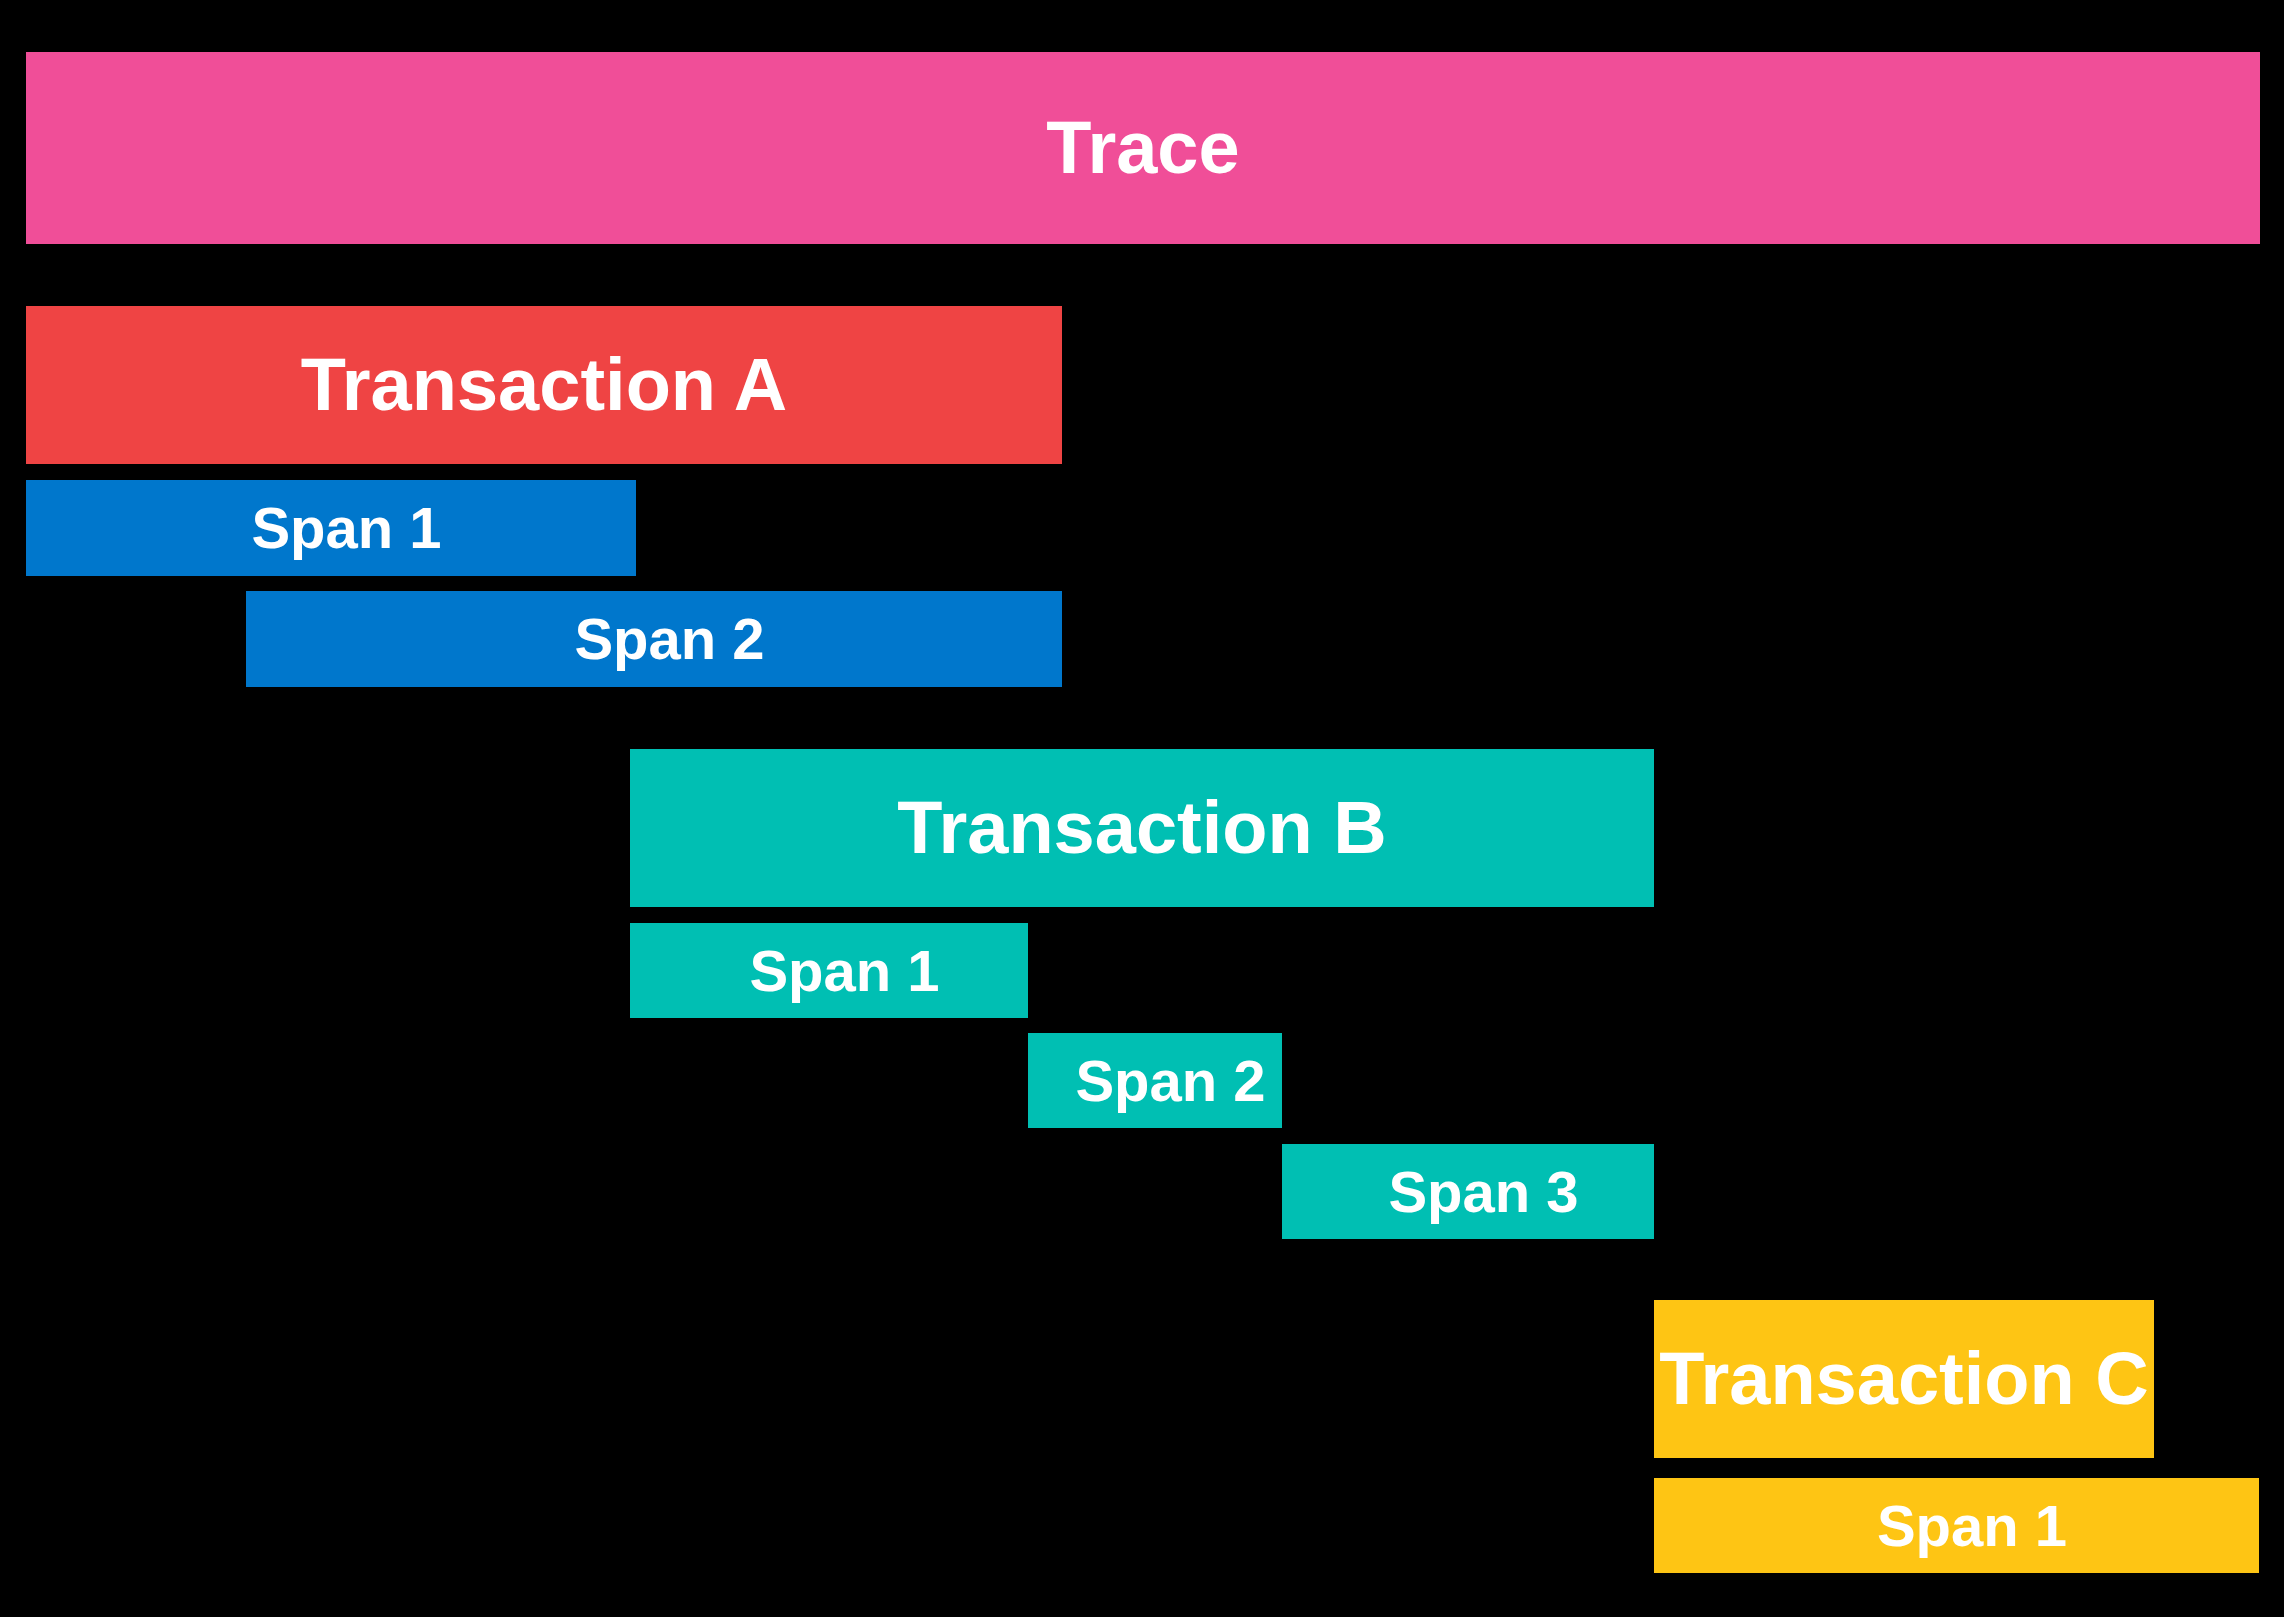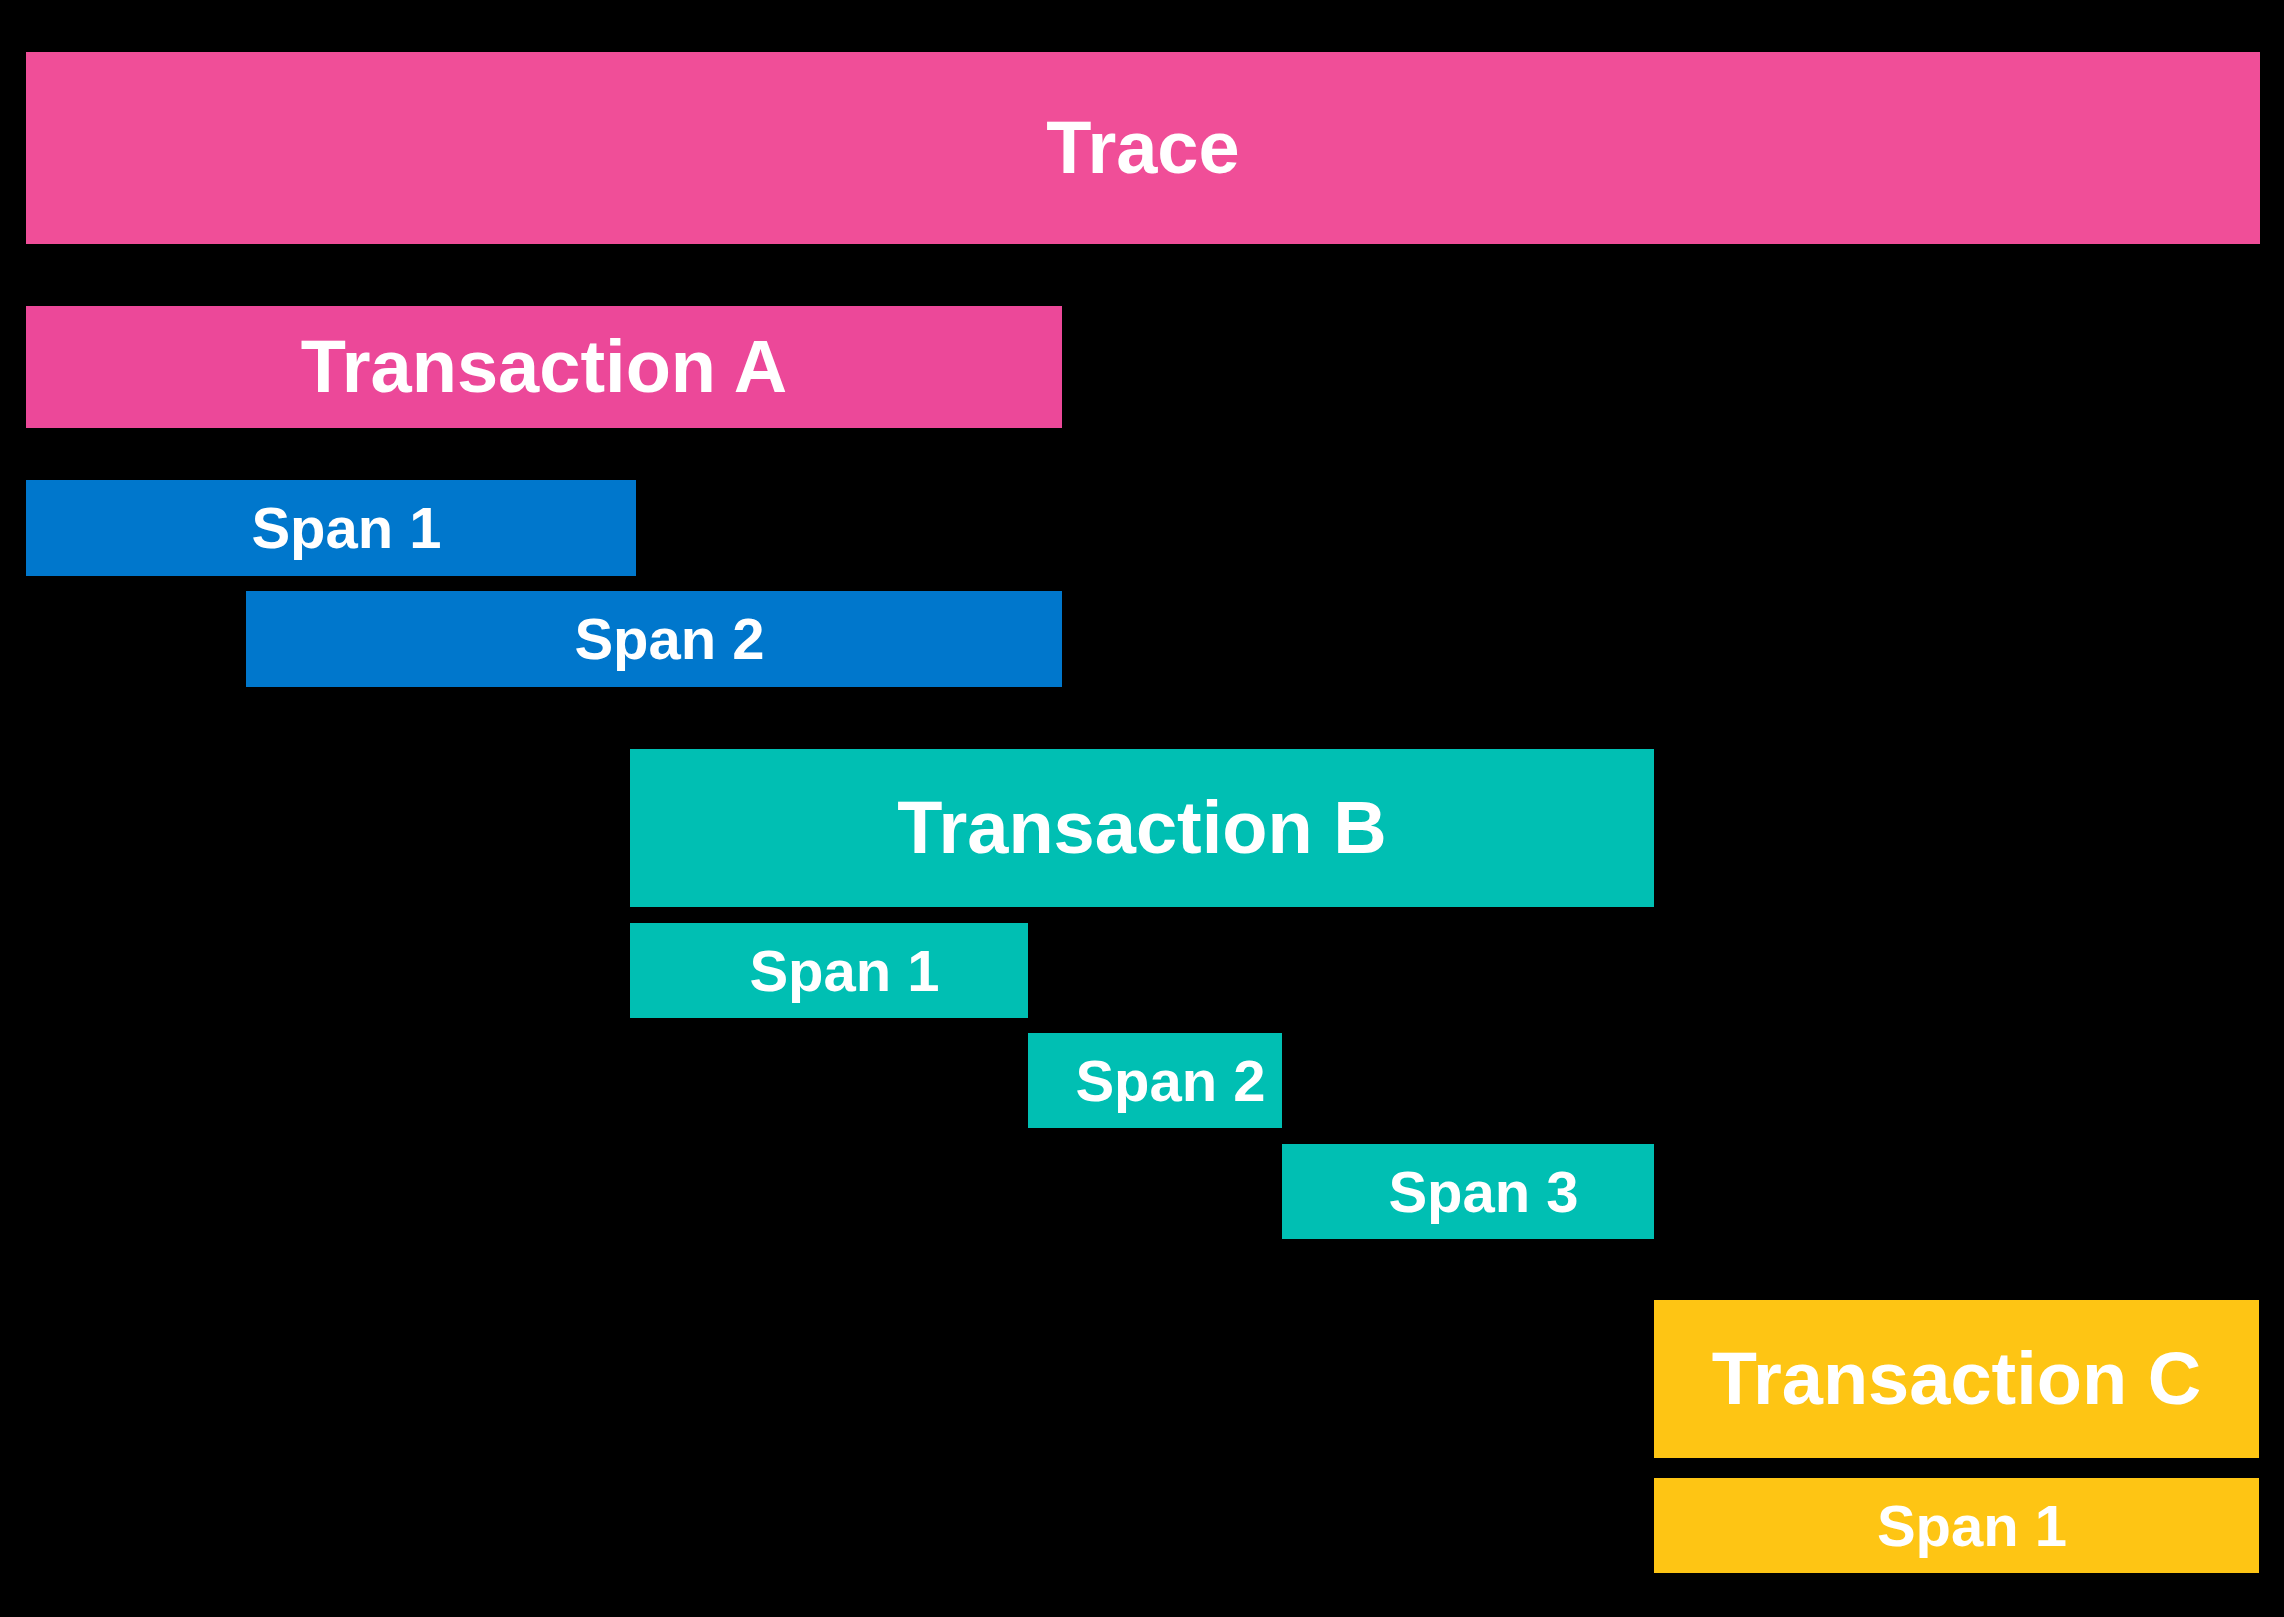--- a/index.html
+++ b/index.html
@@ -35,21 +35,21 @@
 </style>
 </head>
 <body>
 
 <div class="canvas" style="background: rgb(0, 0, 0); color: rgb(255, 255, 255);">
 
   <div class="bar bar--lg" style="left: 26px; top: 52px; width: 2234px; height: 192px; background: rgb(240, 78, 152);">
     <span class="bar-label">Trace</span>
   </div>
 
-  <div class="bar bar--lg" style="left: 26px; top: 306px; width: 1036px; height: 122px; background: #ec4899;">
+  <div class="bar bar--lg" style="left: 26px; top: 306px; width: 1036px; height: 158px; background: #ef4444;">
     <span class="bar-label">Transaction A</span>
   </div>
   <div class="bar bar--sm" style="left: 26px; top: 480px; width: 610px; height: 96px; background: rgb(0, 119, 204);">
     <span class="bar-label">Span 1</span>
   </div>
   <div class="bar bar--sm" style="left: 246px; top: 591px; width: 816px; height: 96px; background: rgb(0, 119, 204);">
     <span class="bar-label">Span 2</span>
   </div>
 
   <div class="bar bar--lg" style="left: 630px; top: 749px; width: 1024px; height: 158px; background: rgb(0, 191, 179);">
@@ -58,21 +58,21 @@
   <div class="bar bar--sm" style="left: 630px; top: 923px; width: 398px; height: 95px; background: rgb(0, 191, 179);">
     <span class="bar-label">Span 1</span>
   </div>
   <div class="bar bar--sm" style="left: 1028px; top: 1033px; width: 254px; height: 95px; background: rgb(0, 191, 179);">
     <span class="bar-label">Span 2</span>
   </div>
   <div class="bar bar--sm" style="left: 1282px; top: 1144px; width: 372px; height: 95px; background: rgb(0, 191, 179);">
     <span class="bar-label">Span 3</span>
   </div>
 
-  <div class="bar bar--lg" style="left: 1654px; top: 1300px; width: 605px; height: 158px; background: rgb(254, 197, 20);">
+  <div class="bar bar--lg" style="left: 1654px; top: 1300px; width: 500px; height: 158px; background: rgb(254, 197, 20);">
     <span class="bar-label">Transaction C</span>
   </div>
   <div class="bar bar--sm" style="left: 1654px; top: 1478px; width: 605px; height: 95px; background: rgb(254, 197, 20);">
     <span class="bar-label">Span 1</span>
   </div>
 
 </div>
 
 
 </body></html>

